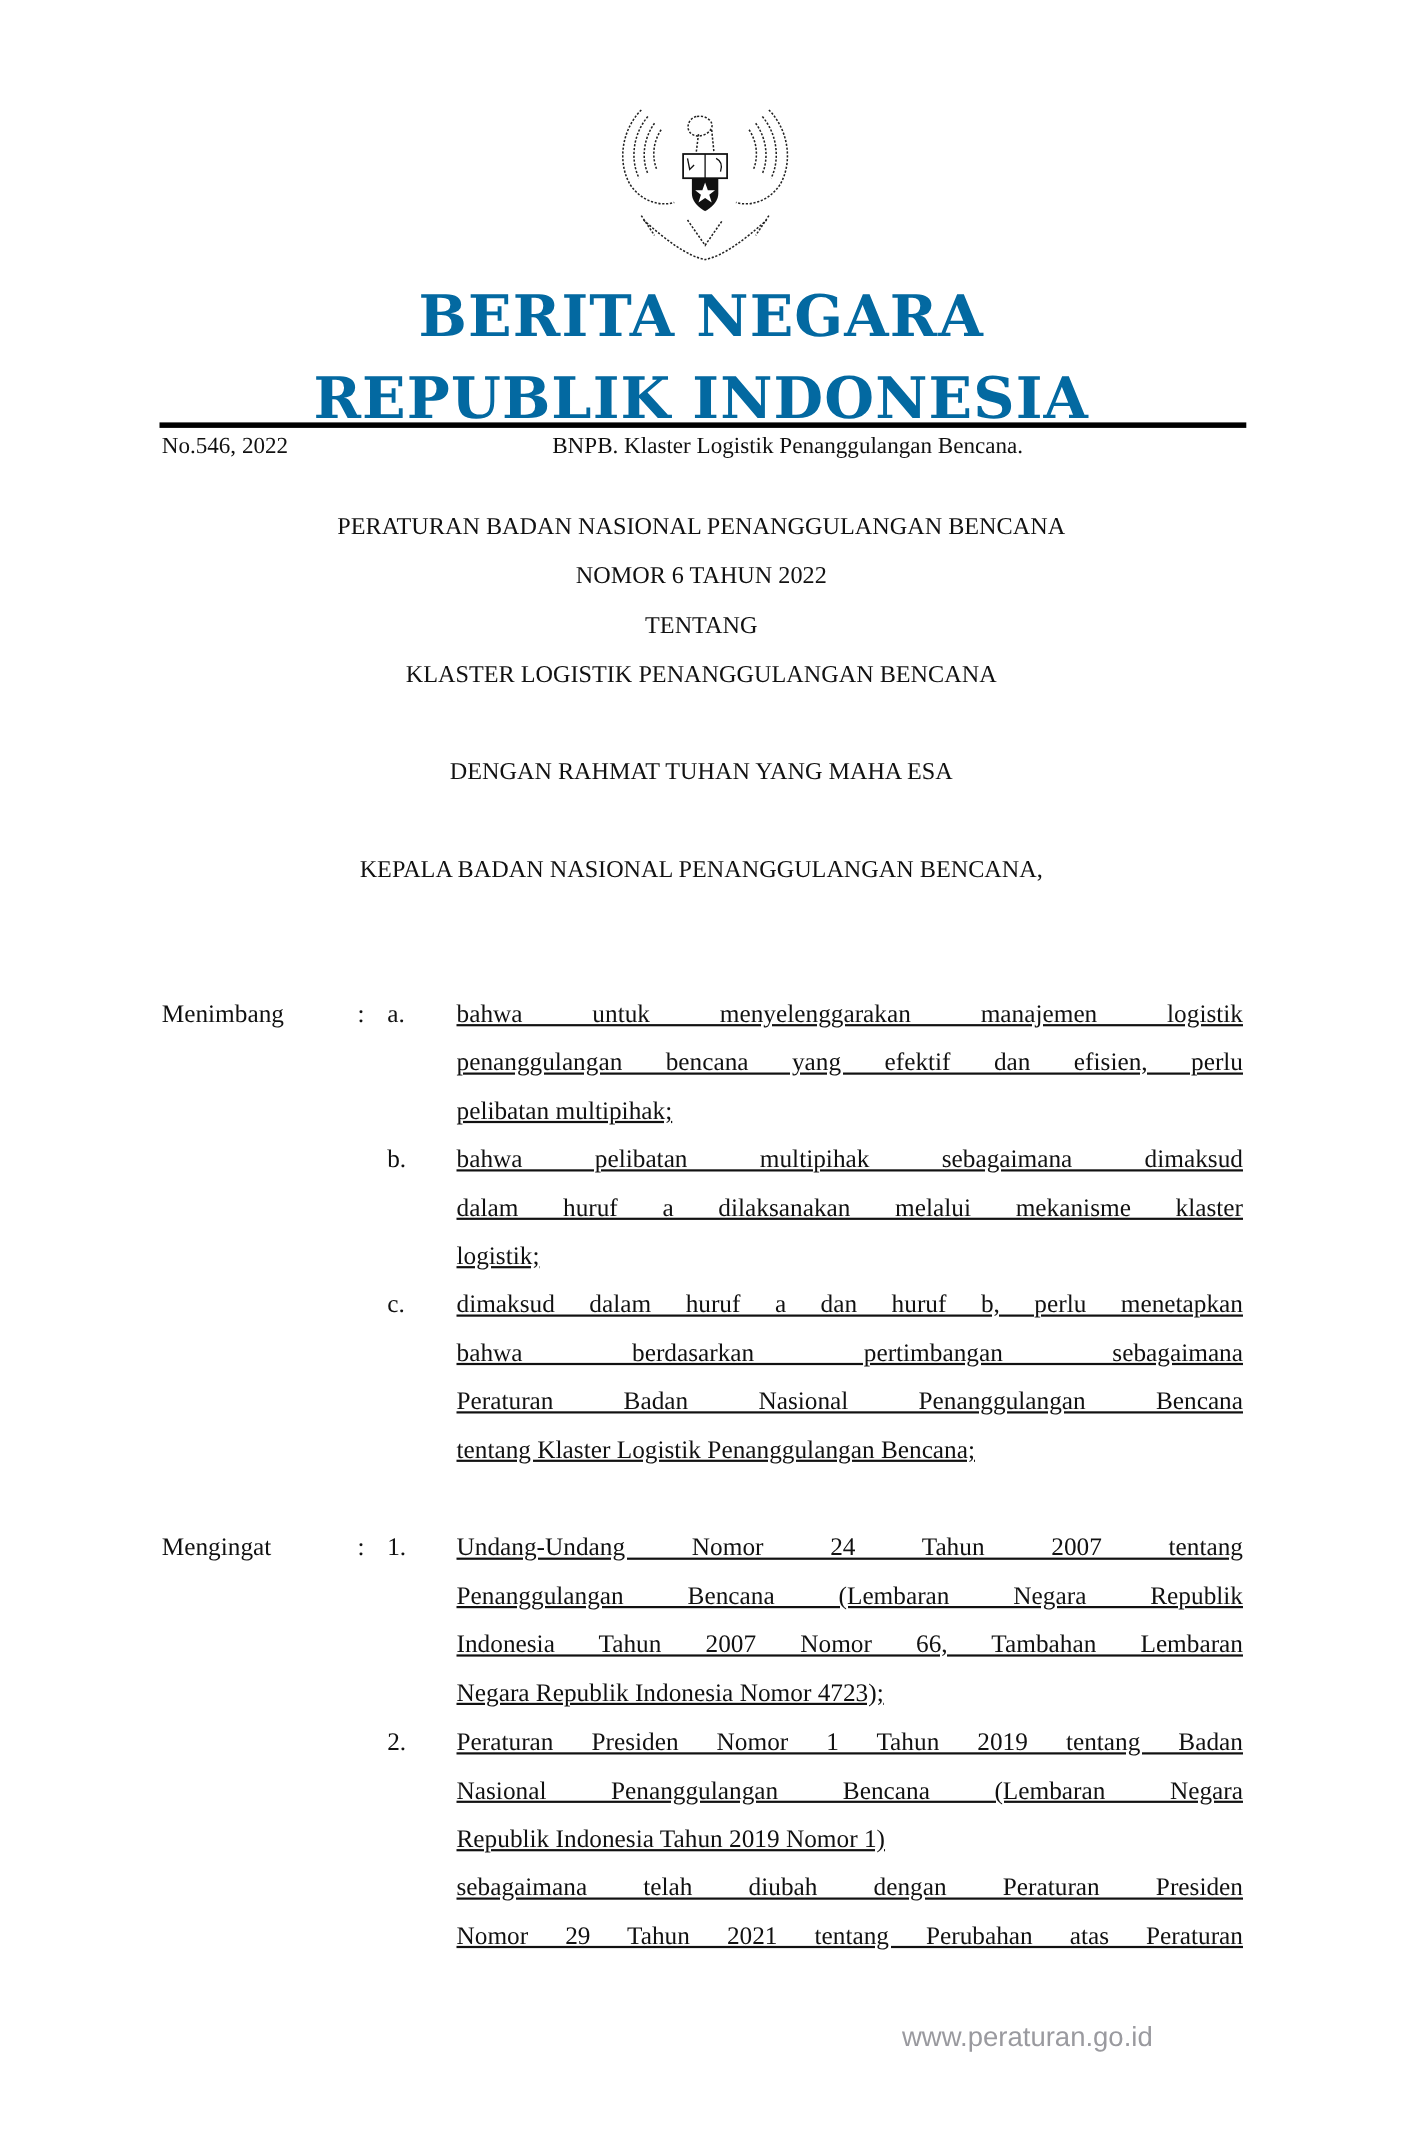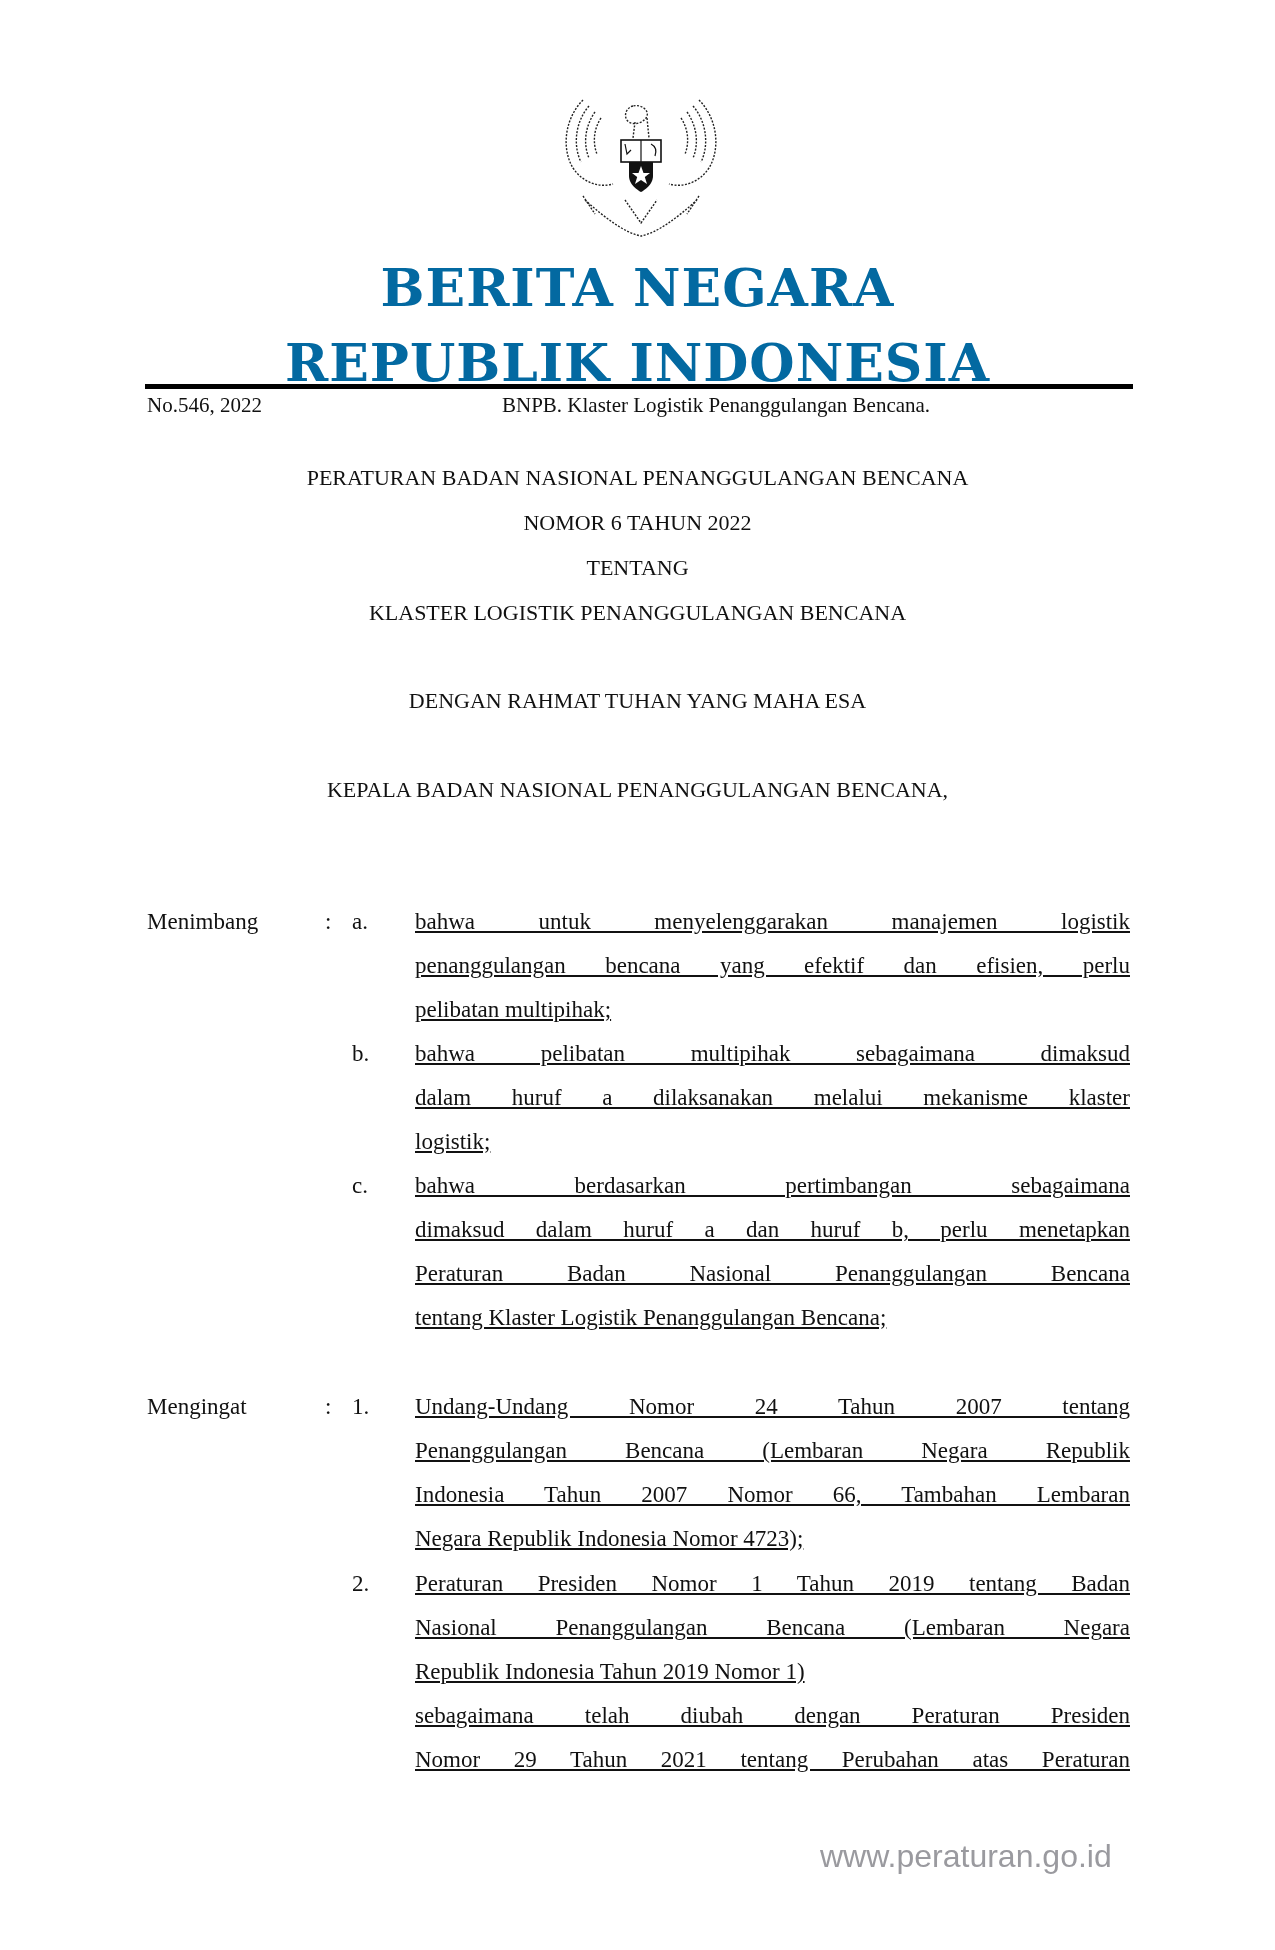--- a/index.html
+++ b/index.html
@@ -43,21 +43,21 @@
       position: absolute; left: 352px; width: 50px; font-size: 23px; line-height: 30px;
       font-family: "Liberation Serif", serif;
     }
     .item-text {
       position: absolute; left: 415px; width: 715px; font-size: 23px; line-height: 44px;
       font-family: "Liberation Serif", serif; text-align: justify; text-align-last: auto;
     }
     .item-text p { margin: 0; text-decoration: underline; }
     .justify-full { text-align: justify; text-align-last: justify; }
     .watermark {
-      position: absolute; left: 820px; top: 1838px; font-size: 32px;
+      position: absolute; left: 820px; top: 1838px; font-size: 25px;
       font-family: "Liberation Sans", sans-serif; color: #9a9a9f;
     }
   </style>
 </head>
 <body>
 
 <div class="emblem">
   <svg width="172" height="155" viewBox="0 0 172 155">
     <g fill="none" stroke="#222" stroke-width="1.4" stroke-dasharray="2 1.5">
 
@@ -112,22 +112,22 @@
 
 <div class="item-marker" style="top:1039px">b.</div>
 <div class="item-text" style="top:1032px">
   <p class="justify-full">bahwa pelibatan multipihak sebagaimana dimaksud</p>
   <p class="justify-full">dalam huruf a dilaksanakan melalui mekanisme klaster</p>
   <p>logistik;</p>
 </div>
 
 <div class="item-marker" style="top:1171px">c.</div>
 <div class="item-text" style="top:1164px">
+  <p class="justify-full">dimaksud dalam huruf a dan huruf b, perlu menetapkan</p>
   <p class="justify-full">bahwa berdasarkan pertimbangan sebagaimana</p>
-  <p class="justify-full">dimaksud dalam huruf a dan huruf b, perlu menetapkan</p>
   <p class="justify-full">Peraturan Badan Nasional Penanggulangan Bencana</p>
   <p>tentang Klaster Logistik Penanggulangan Bencana;</p>
 </div>
 
 <div class="section-label" style="top:1392px">Mengingat</div>
 <div class="colon" style="top:1392px">:</div>
 
 <div class="item-marker" style="top:1392px">1.</div>
 <div class="item-text" style="top:1385px">
   <p class="justify-full">Undang-Undang Nomor 24 Tahun 2007 tentang</p>

